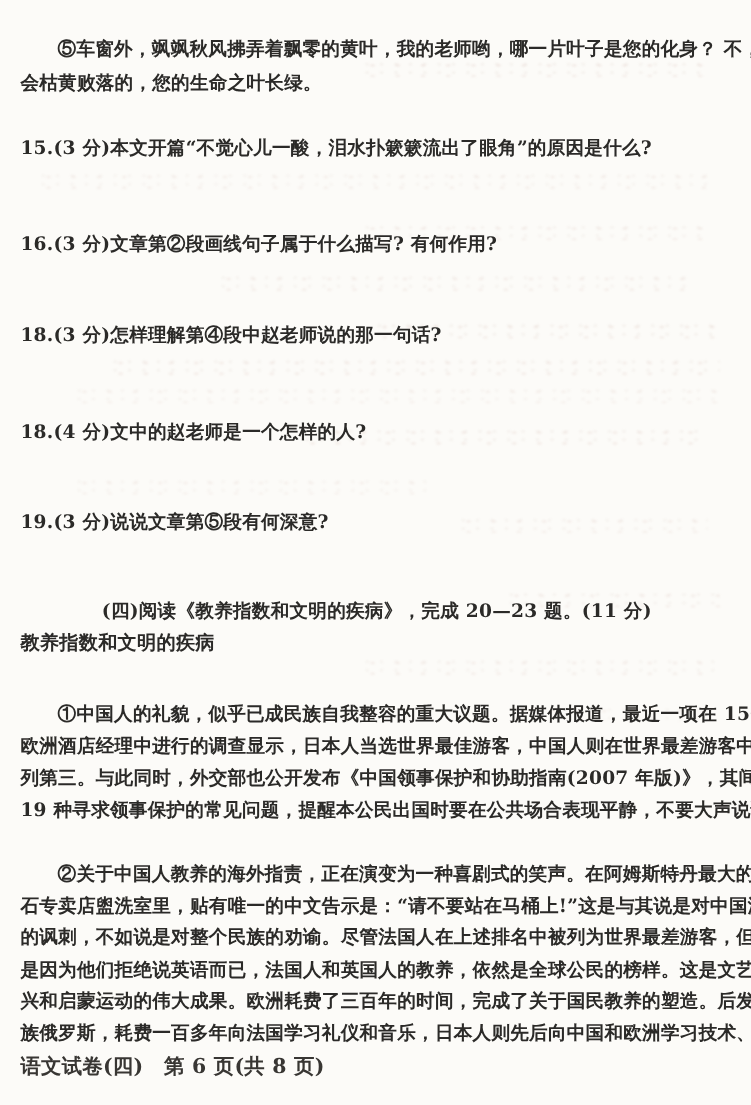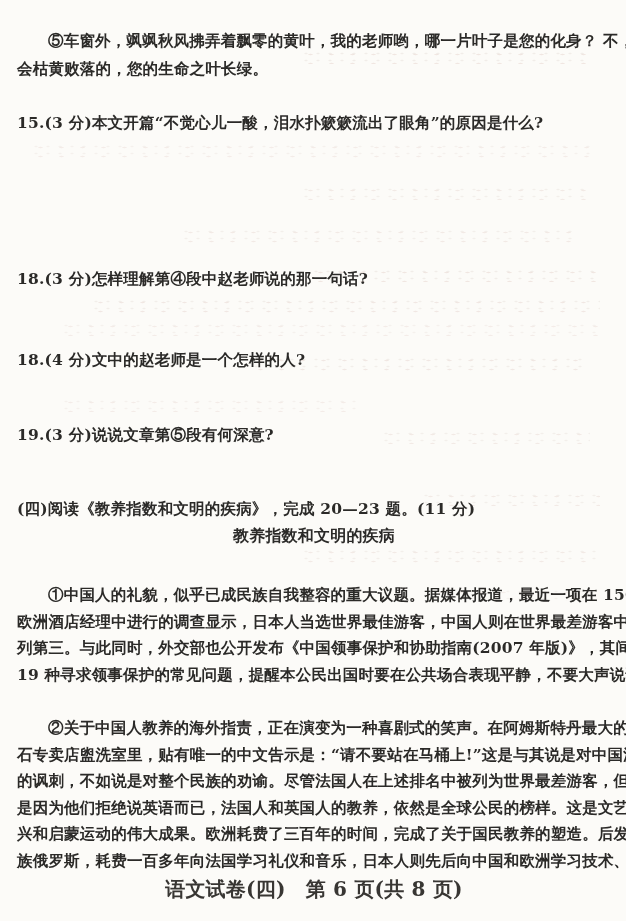--- a/index.html
+++ b/index.html
@@ -21,23 +21,23 @@
     position: absolute;
     left: 17px;
     width: 594px;
     font-size: 15.5px;
     line-height: 22px;
     font-weight: 600;
     letter-spacing: 0.2px;
     white-space: nowrap;
   }
   .indent { text-indent: 2em; }
-  .centered { text-align: center; white-space: normal; }
+  .centered { white-space: normal; }
   .title-line { font-size: 16px; font-weight: 700; }
-  .footer-line { font-size: 20px; font-weight: 600; color: #383633; }
+  .footer-line { font-size: 17px; font-weight: 600; color: #383633; }
   
   .ghost {
     position: absolute;
     pointer-events: none;
     background-image:
       radial-gradient(rgba(205,168,158,0.45) 1.5px, transparent 2.6px),
       radial-gradient(rgba(198,178,168,0.35) 1px, transparent 2px);
     background-size: 21px 9px, 12px 7px;
     filter: blur(0.7px);
     opacity: 0.55;
@@ -59,25 +59,26 @@
   <div class="ghost" style="left:60px;  top:398px; width:300px; height:14px; opacity:.4;"></div>
   <div class="ghost" style="left:380px; top:430px; width:210px; height:14px; opacity:.45;"></div>
   <div class="ghost" style="left:420px; top:492px; width:180px; height:14px; opacity:.45;"></div>
   <div class="ghost" style="left:300px; top:548px; width:300px; height:15px; opacity:.45;"></div>
   <div class="ghost" style="left:430px; top:588px; width:160px; height:13px; opacity:.35;"></div>
 
   <div class="line indent" style="top:30px;">⑤车窗外，飒飒秋风拂弄着飘零的黄叶，我的老师哟，哪一片叶子是您的化身？ 不，您不</div>
   <div class="line" style="top:58px;">会枯黄败落的，您的生命之叶长绿。</div>
 
   <div class="line" style="top:112px;">15.(3 分)本文开篇“不觉心儿一酸，泪水扑簌簌流出了眼角”的原因是什么?</div>
+  <div class="line" style="top:192px;">16.(3 分)文章第②段画线句子属于什么描写? 有何作用?</div>
   <div class="line" style="top:268px;">18.(3 分)怎样理解第④段中赵老师说的那一句话?</div>
   <div class="line" style="top:349px;">18.(4 分)文中的赵老师是一个怎样的人?</div>
   <div class="line" style="top:424px;">19.(3 分)说说文章第⑤段有何深意?</div>
 
-  <div class="line" style="top:498px;">(四)阅读《教养指数和文明的疾病》，完成 20—23 题。(11 分)</div>
+  <div class="line" style="top:498px;text-align:center;">(四)阅读《教养指数和文明的疾病》，完成 20—23 题。(11 分)</div>
   <div class="line centered title-line" style="top:525px;">教养指数和文明的疾病</div>
 
   <div class="line indent" style="top:584px;">①中国人的礼貌，似乎已成民族自我整容的重大议题。据媒体报道，最近一项在 1500 名</div>
   <div class="line" style="top:611px;">欧洲酒店经理中进行的调查显示，日本人当选世界最佳游客，中国人则在世界最差游客中名</div>
   <div class="line" style="top:637px;">列第三。与此同时，外交部也公开发布《中国领事保护和协助指南(2007 年版)》，其间列举了</div>
   <div class="line" style="top:664px;">19 种寻求领事保护的常见问题，提醒本公民出国时要在公共场合表现平静，不要大声说话，避</div>
 
   <div class="line indent" style="top:717px;">②关于中国人教养的海外指责，正在演变为一种喜剧式的笑声。在阿姆斯特丹最大的钻</div>
   <div class="line" style="top:744px;">石专卖店盥洗室里，贴有唯一的中文告示是：“请不要站在马桶上!”这是与其说是对中国游客</div>
   <div class="line" style="top:770px;">的讽刺，不如说是对整个民族的劝谕。尽管法国人在上述排名中被列为世界最差游客，但只</div>

